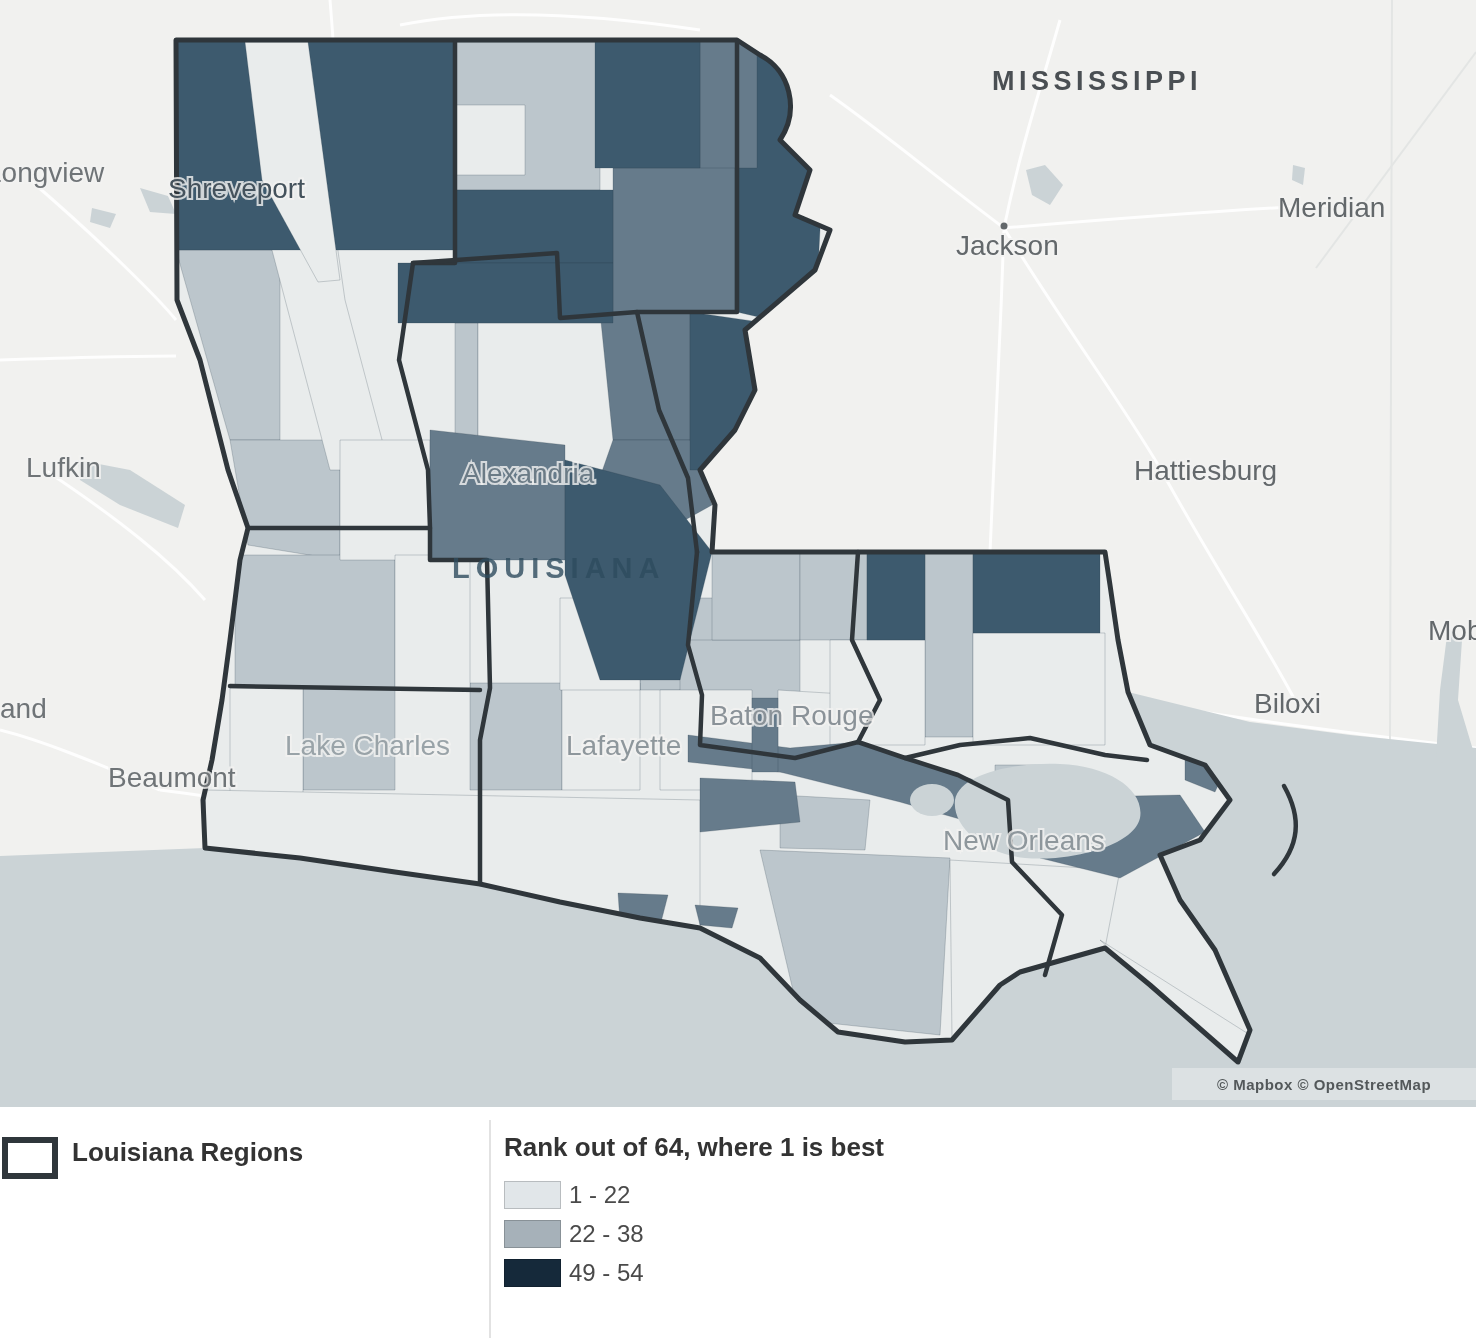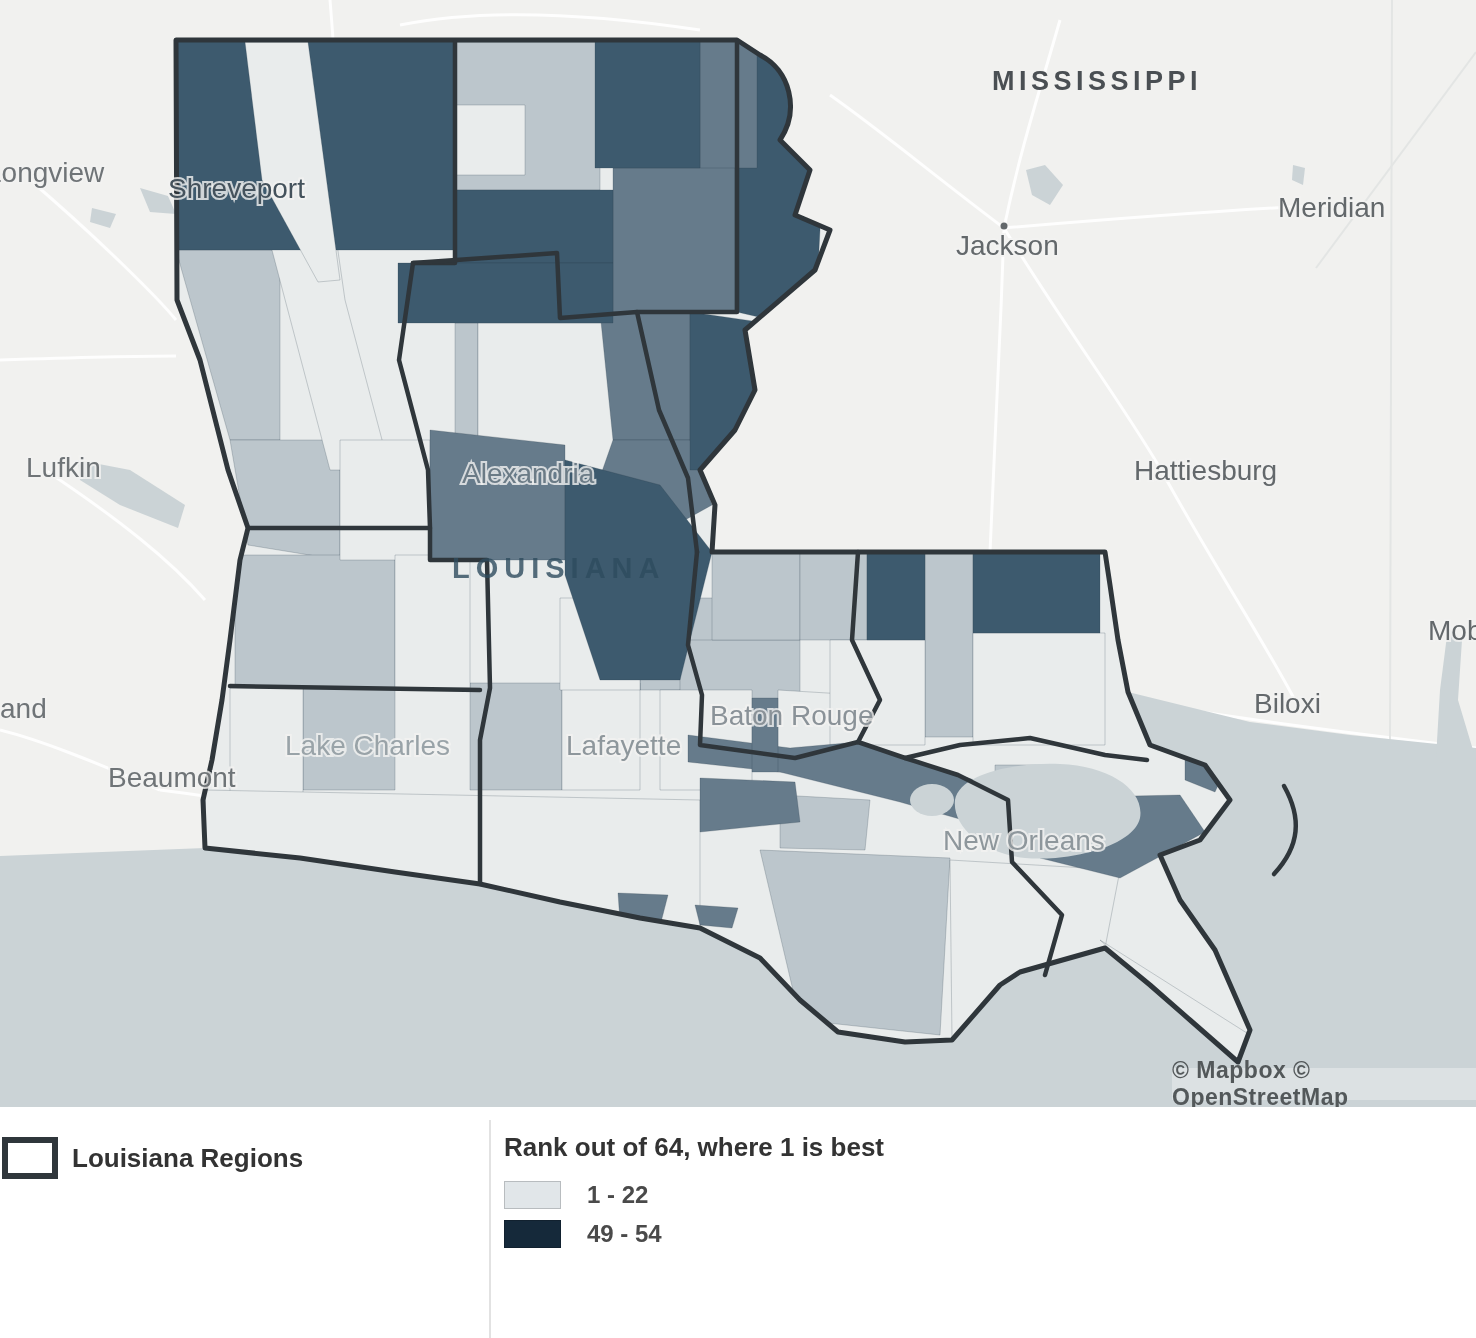--- a/index.html
+++ b/index.html
@@ -12,32 +12,32 @@
   .patch{stroke:rgba(40,60,75,0.22);stroke-width:1;}
   .thick{fill:none;stroke:var(--border);stroke-width:4.5;stroke-linejoin:round;stroke-linecap:round;}
   .outline{stroke-width:5;}
   .road{fill:none;stroke:#ffffff;stroke-width:3;opacity:.9;}
   .road-thin{fill:none;stroke:#e3e5e4;stroke-width:2;}
   .lake{fill:var(--water);stroke:none;}
   .citylab{paint-order:stroke;stroke:rgba(243,243,241,.8);stroke-width:4px;}
   
   #attribution{position:absolute;right:0;top:1068px;width:304px;height:32px;
     background:rgba(224,229,230,.8);display:flex;align-items:center;justify-content:center;
-    font-weight:bold;font-size:23px;color:#53585a;letter-spacing:.5px;margin-left:16px;}
+    font-weight:bold;font-size:15px;color:#53585a;letter-spacing:.5px;margin-left:16px;}
   
   #legend{position:absolute;left:0;top:1107px;width:1476px;height:231px;background:#ffffff;}
   #legend-divider{position:absolute;left:489px;top:13px;width:2px;height:218px;background:#e2e2e2;}
-  #regions-legend{position:absolute;left:0;top:30px;display:flex;align-items:center;}
+  #regions-legend{position:absolute;left:0;top:30px;display:flex;}
   #regions-swatch{width:44px;height:30px;background:#ffffff;border:6px solid #2f363b;margin-left:2px;}
   #regions-label{margin-left:14px;font-size:26px;font-weight:bold;color:#333333;}
   #rank-legend{position:absolute;left:504px;top:25px;}
   #rank-title{font-size:26px;font-weight:bold;color:#333333;margin-bottom:18px;}
   .rank-row{display:flex;align-items:center;margin-bottom:11px;height:28px;}
   .rank-swatch{width:57px;height:28px;border:1px solid rgba(0,0,0,.18);box-sizing:border-box;}
-  .rank-label{margin-left:26px;font-size:24px;color:#4a4a4a;font-weight:bold;}
+  .rank-label{margin-left:8px;font-size:24px;color:#4a4a4a;}
 </style>
 </head>
 <body>
 
 <div id="stage">
 
   <div id="map-wrap">
   <svg id="mapsvg" width="1476" height="1107" viewBox="0 0 1476 1107">
     <defs>
       <clipPath id="laclip">
@@ -207,19 +207,23 @@
     </div>
 
     <div id="rank-legend">
       <div id="rank-title">Rank out of 64, where 1 is best</div>
       <div id="rank-items">
           <div class="rank-row">
             <div class="rank-swatch" style="background: rgb(225, 230, 233);"></div>
             <div class="rank-label">1 - 22</div>
           </div>
           <div class="rank-row">
+            <div class="rank-swatch" style="background: rgb(166, 177, 185);"></div>
+            <div class="rank-label">22 - 38</div>
+          </div>
+          <div class="rank-row">
             <div class="rank-swatch" style="background: rgb(21, 41, 58);"></div>
             <div class="rank-label">49 - 54</div>
           </div>
         </div>
     </div>
   </div>
 </div>
 
 </body></html>

